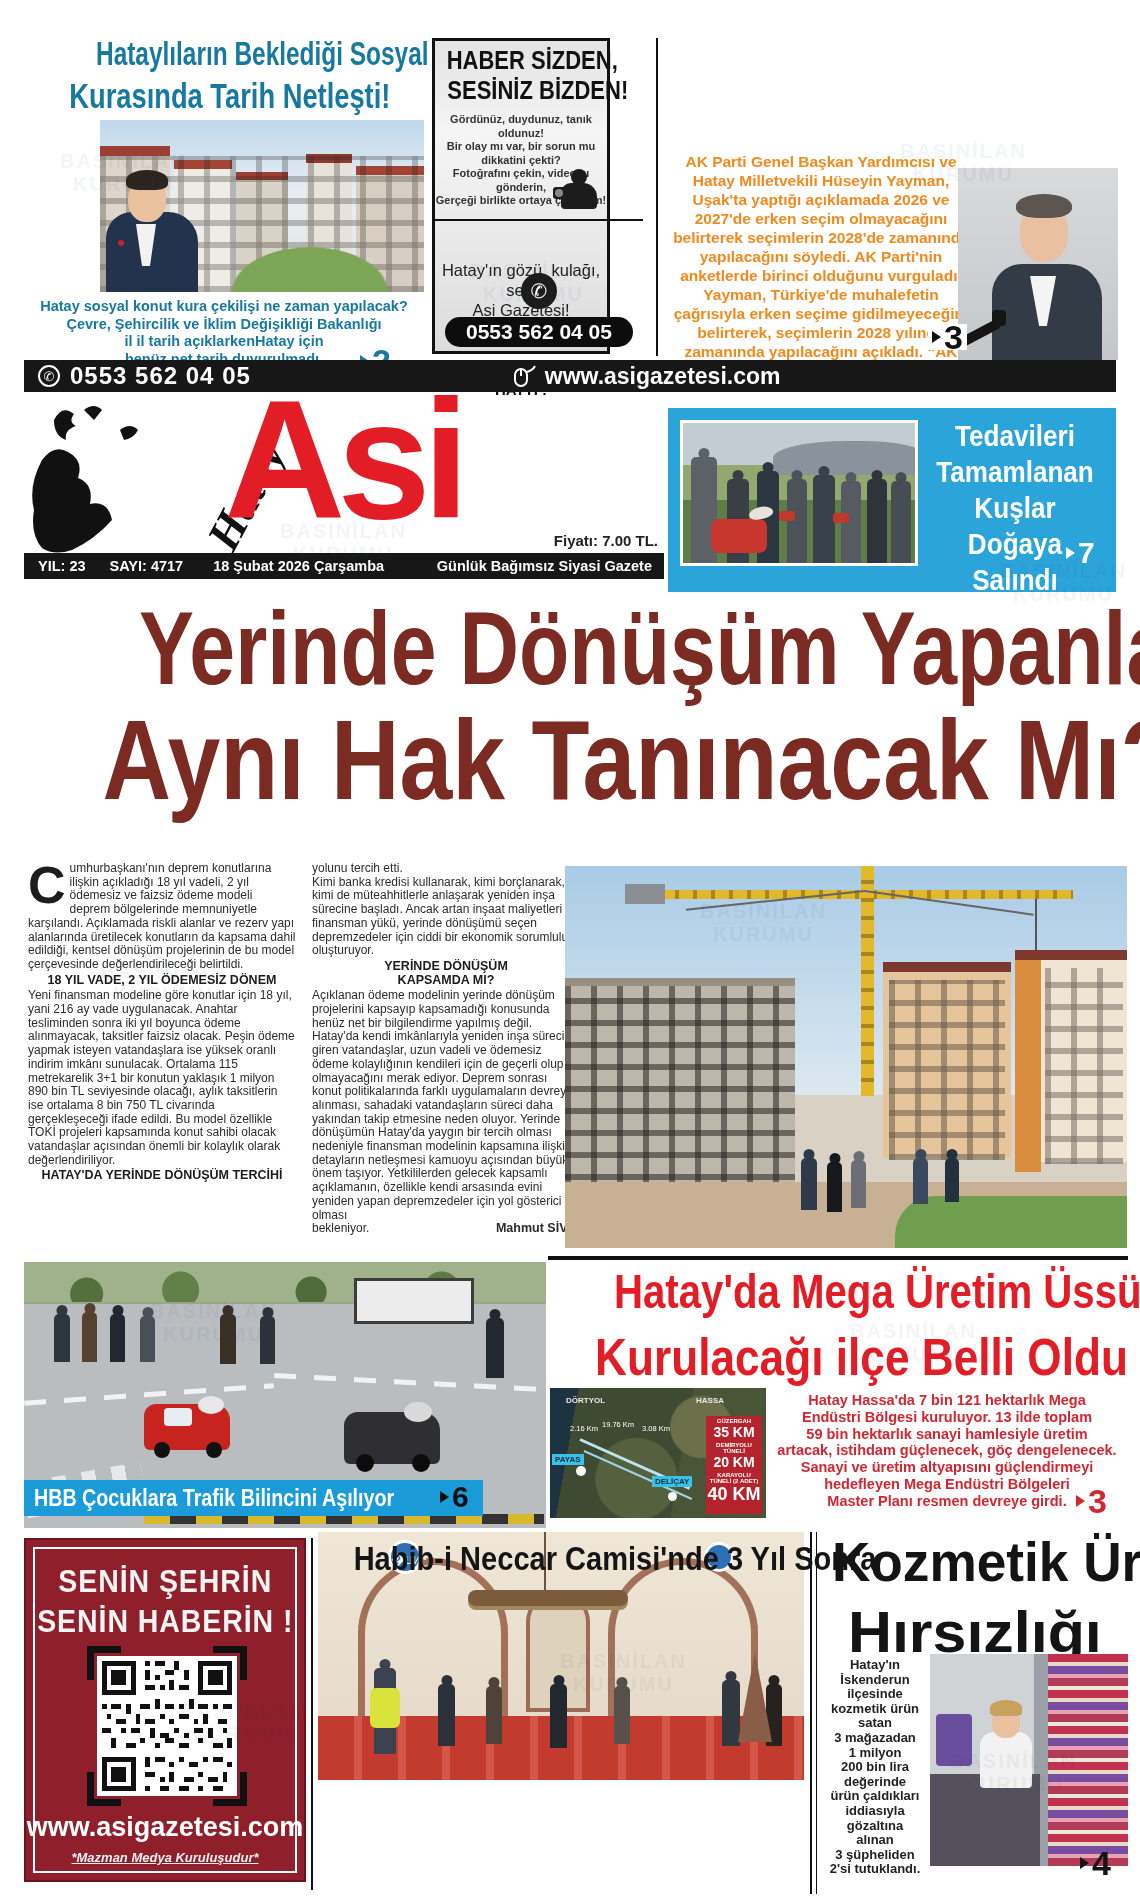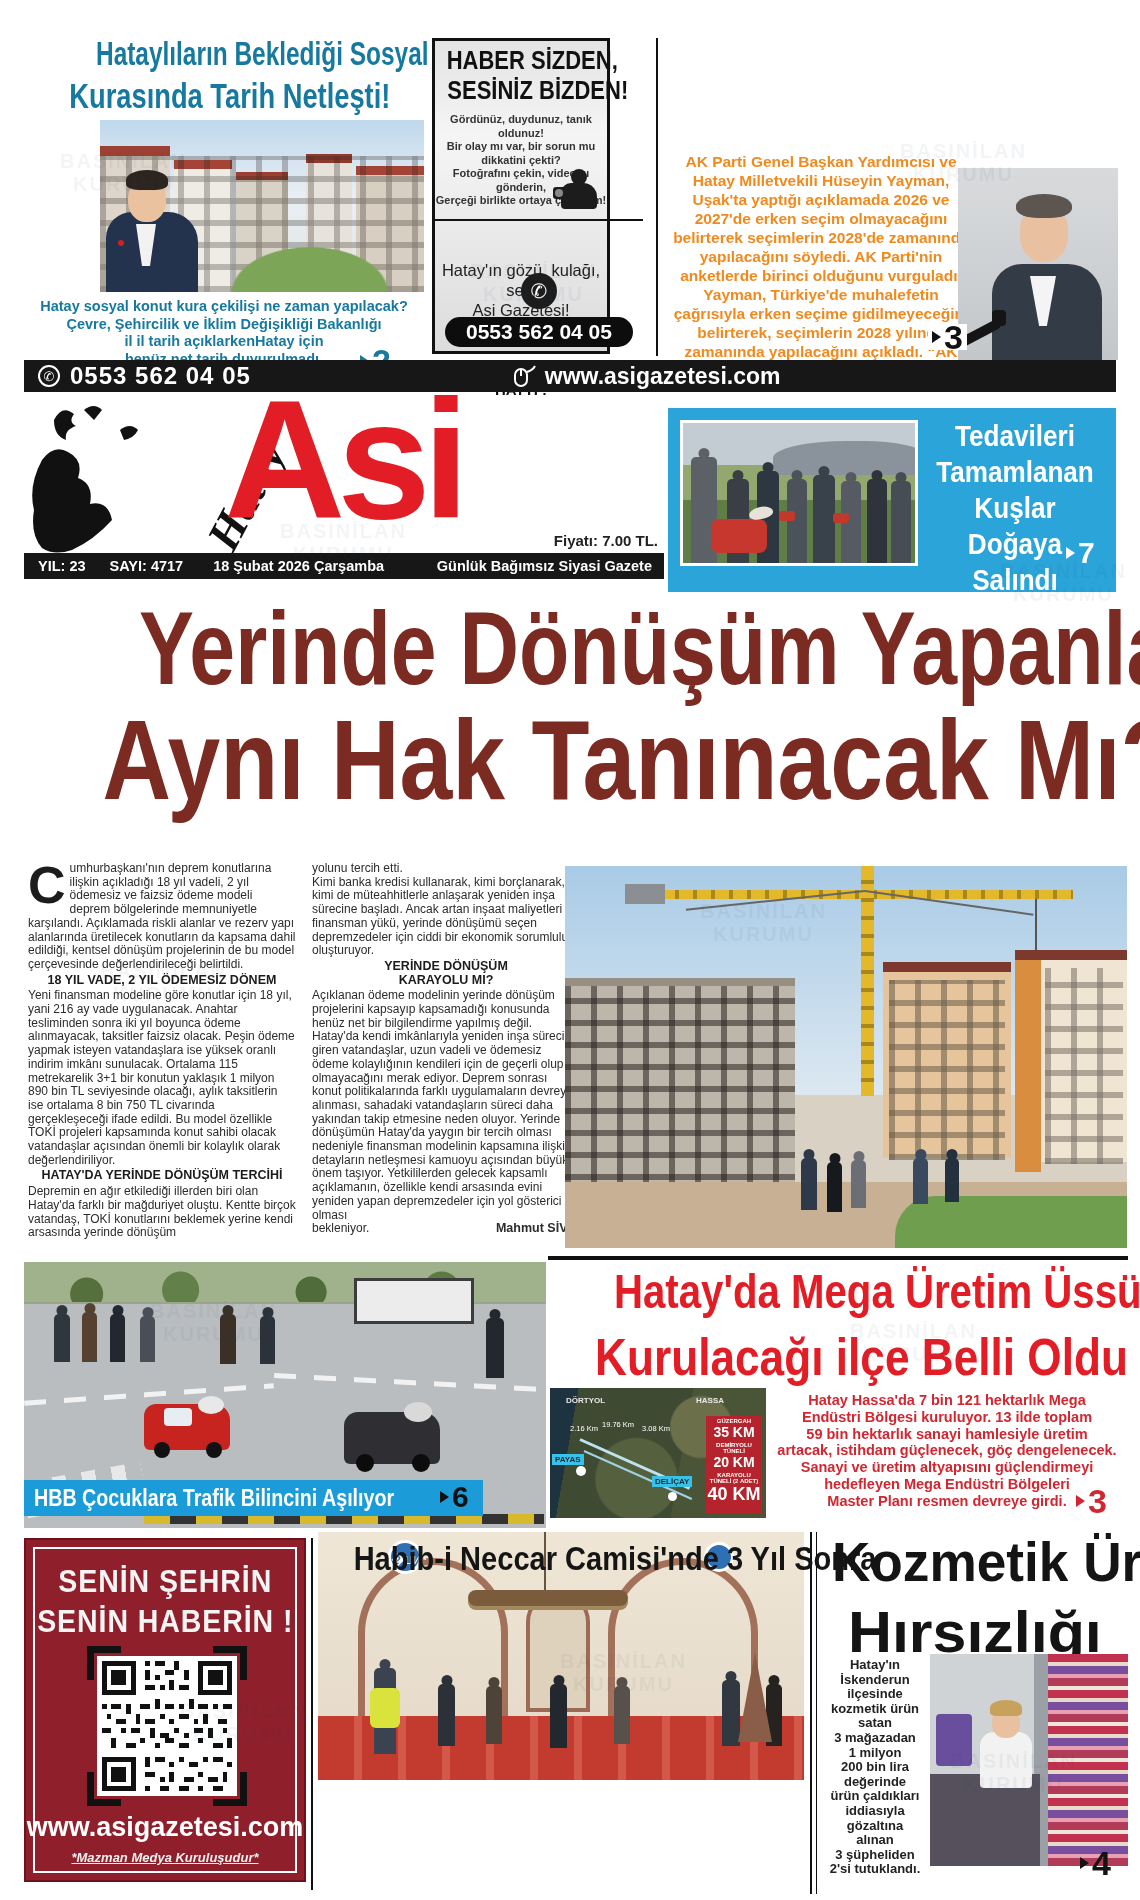--- a/index.html
+++ b/index.html
@@ -224,27 +224,26 @@
     <span class="cx hl-darkred" style="font-size:103px;line-height:106px;transform:scaleX(.8);">Yerinde Dönüşüm Yapanlara</span><br>
     <span class="cx hl-darkred" style="font-size:113px;line-height:116px;transform:scaleX(.84);">Aynı Hak Tanınacak Mı?</span>
   </div>
 
   <section class="abs" style="left:24px;top:862px;width:1104px;height:392px;">
     <div class="abs body-txt" style="left:4px;top:0;width:268px;">
       <p style="margin:0;"><span style="float:left;font-size:52px;line-height:42px;font-weight:bold;margin:2px 4px 0 0;color:#1c1c1c;">C</span><span>umhurbaşkanı'nın deprem konutlarına ilişkin açıkladığı 18 yıl vadeli, 2 yıl ödemesiz ve faizsiz ödeme modeli deprem bölgelerinde memnuniyetle karşılandı. Açıklamada riskli alanlar ve rezerv yapı alanlarında üretilecek konutların da kapsama dahil edildiği, kentsel dönüşüm projelerinin de bu model çerçevesinde değerlendirileceği belirtildi.</span></p>
       <div class="subhead">18 YIL VADE, 2 YIL ÖDEMESİZ DÖNEM</div>
       <p style="margin:0;">Yeni finansman modeline göre konutlar için 18 yıl, yani 216 ay vade uygulanacak. Anahtar tesliminden sonra iki yıl boyunca ödeme alınmayacak, taksitler faizsiz olacak. Peşin ödeme yapmak isteyen vatandaşlara ise yüksek oranlı indirim imkânı sunulacak. Ortalama 115 metrekarelik 3+1 bir konutun yaklaşık 1 milyon 890 bin TL seviyesinde olacağı, aylık taksitlerin ise ortalama 8 bin 750 TL civarında gerçekleşeceği ifade edildi. Bu model özellikle TOKİ projeleri kapsamında konut sahibi olacak vatandaşlar açısından önemli bir kolaylık olarak değerlendiriliyor.</p>
       <div class="subhead">HATAY'DA YERİNDE DÖNÜŞÜM TERCİHİ</div>
-      <p style="margin:0;">Depremin en ağır etkilediği illerden biri olan Hatay'da farklı bir mağduriyet oluştu. Kentte birçok vatandaş, TOKİ konutlarını beklemek yerine kendi arsasında yerinde dönüşüm</p>
     </div>
     <div class="abs body-txt" style="left:288px;top:0;width:268px;">
       <p class="pre" style="margin:0;">yolunu tercih etti.
 Kimi banka kredisi kullanarak, kimi borçlanarak, kimi de müteahhitlerle anlaşarak yeniden inşa sürecine başladı. Ancak artan inşaat maliyetleri ve finansman yükü, yerinde dönüşümü seçen depremzedeler için ciddi bir ekonomik sorumluluk oluşturuyor.</p>
       <div class="subhead pre">YERİNDE DÖNÜŞÜM
-KARAYOLU MI?</div>
+KAPSAMDA MI?</div>
       <p style="margin:0;">Açıklanan ödeme modelinin yerinde dönüşüm projelerini kapsayıp kapsamadığı konusunda henüz net bir bilgilendirme yapılmış değil. Hatay'da kendi imkânlarıyla yeniden inşa sürecine giren vatandaşlar, uzun vadeli ve ödemesiz ödeme kolaylığının kendileri için de geçerli olup olmayacağını merak ediyor. Deprem sonrası konut politikalarında farklı uygulamaların devreye alınması, sahadaki vatandaşların süreci daha yakından takip etmesine neden oluyor. Yerinde dönüşümün Hatay'da yaygın bir tercih olması nedeniyle finansman modelinin kapsamına ilişkin detayların netleşmesi kamuoyu açısından büyük önem taşıyor. Yetkililerden gelecek kapsamlı açıklamanın, özellikle kendi arsasında evini yeniden yapan depremzedeler için yol gösterici olması</p>
       <div style="display:flex;justify-content:space-between;">
         <span>bekleniyor.</span>
         <span class="b" style="font-size:12.5px;">Mahmut SİVRİ</span>
       </div>
     </div>
 
     <div class="ph" style="left:541px;top:4px;width:562px;height:382px;background:linear-gradient(#a9cbe6,#dce8f1 60%,#d9d2c4 60%);">
       <div class="abs" style="left:78px;top:24px;width:430px;height:9px;background:repeating-linear-gradient(90deg,#e3b92b 0 14px,#a8871c 14px 18px);"></div>
       <div class="abs" style="left:296px;top:0px;width:13px;height:230px;background:repeating-linear-gradient(0deg,#e3b92b 0 14px,#a8871c 14px 18px);"></div>

